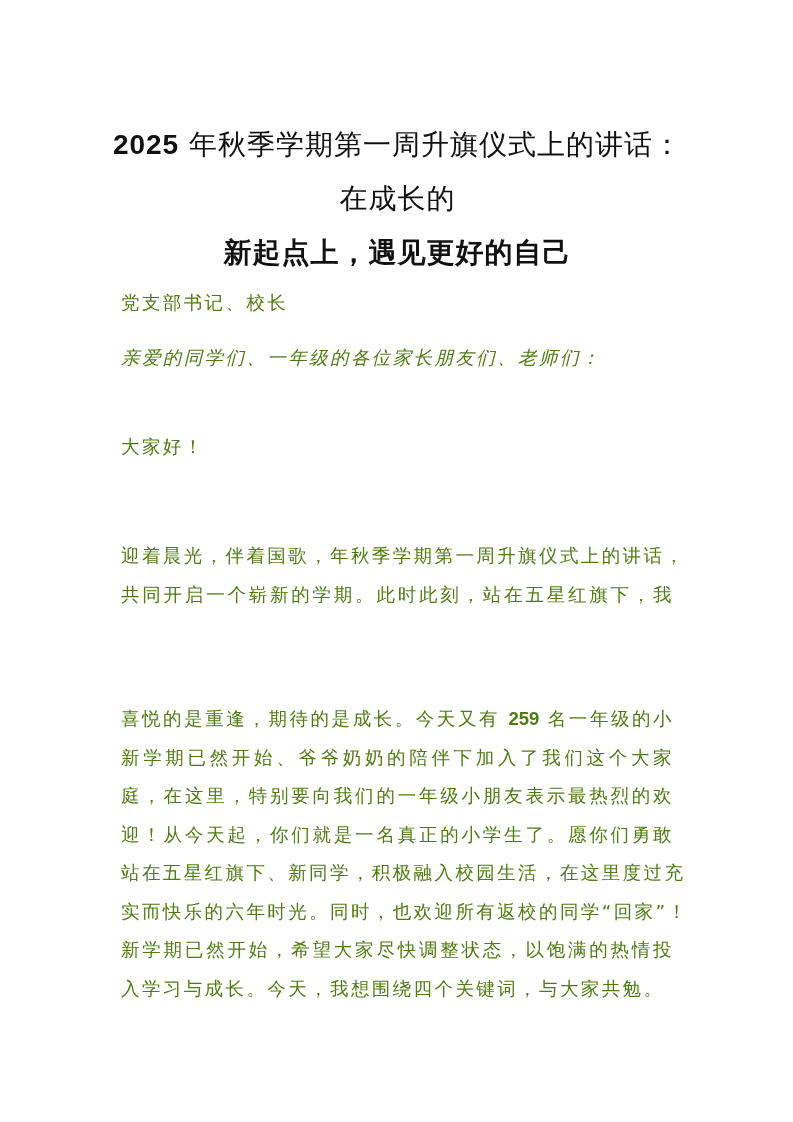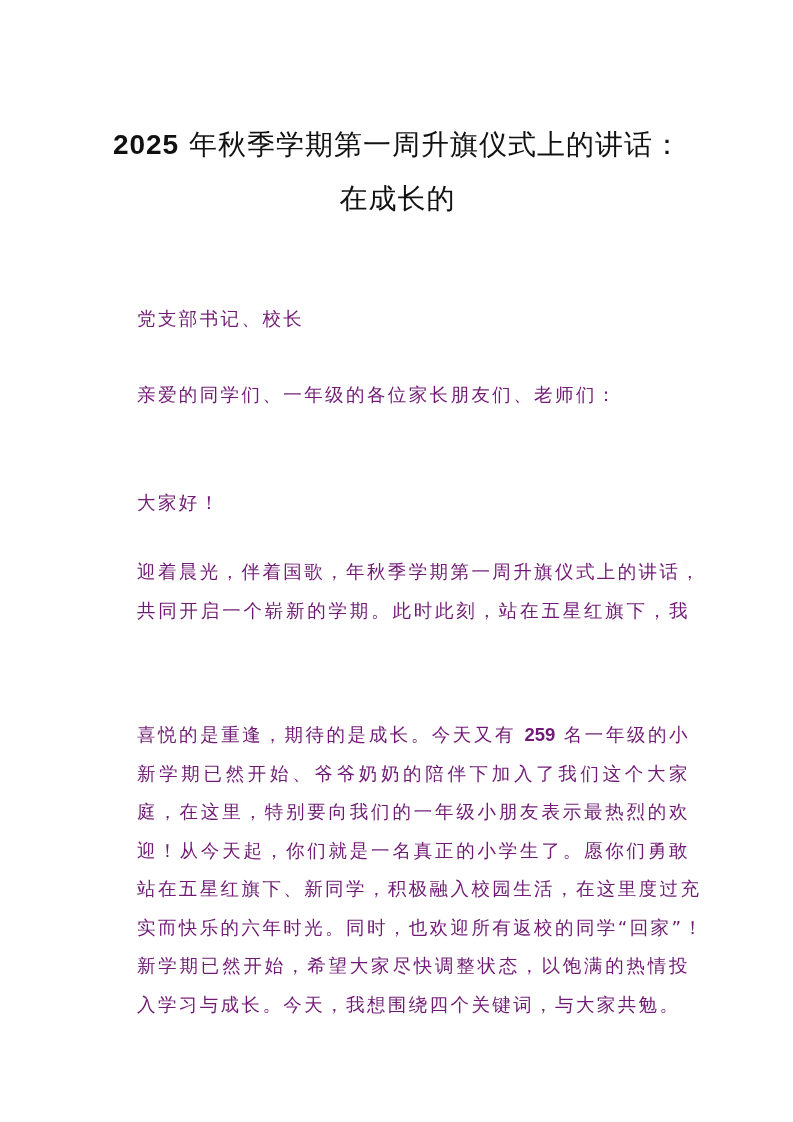--- a/index.html
+++ b/index.html
@@ -38,26 +38,26 @@
       font-weight: bold;
     }
     .title .line {
       display: block;
     }
     .title .line1 { font-weight: normal; }
     .para {
       position: absolute;
       left: 0;
       width: 553px;
-      margin: 16px;
+      margin: 0;
       font-size: 18.5px;
       line-height: 38.5px;
       text-align: justify;
       letter-spacing: 2.4px;
-      color: #701a75;
+      color: #4d7c0f;
       word-break: break-all;
     }
     .para .num {
       font-family: "Liberation Sans", sans-serif;
       font-weight: bold;
       letter-spacing: 0;
     }
     .para .line {
       display: block;
       white-space: nowrap;
@@ -67,31 +67,32 @@
       text-align-last: left;
     }
   </style>
 </head>
 <body>
 
 <div class="page">
 
   <h1 class="title">
     <span class="line line1"><span class="num">2025</span><span> 年秋季学期第一周升旗仪式上的讲话：在成长的</span></span>
+    <span class="line">新起点上，遇见更好的自己</span>
   </h1>
 
   <p class="para" style="top: 284px;">
     <span class="line last">党支部书记、校长</span>
   </p>
 
-  <p class="para" style="top: 360px;">
+  <p class="para" style="top: 339px; font-style: italic;">
     <span class="line last">亲爱的同学们、一年级的各位家长朋友们、老师们：</span>
   </p>
 
-  <p class="para" style="top: 468px;">
+  <p class="para" style="top: 428px;">
     <span class="line last">大家好！</span>
   </p>
 
   <p class="para" style="top: 537px;">
     <span class="line">迎着晨光，伴着国歌，年秋季学期第一周升旗仪式上的讲话，</span>
     <span class="line">共同开启一个崭新的学期。此时此刻，站在五星红旗下，我</span>
   </p>
 
   <p class="para" style="top: 700px;">
     <span class="line"><span>喜悦的是重逢，期待的是成长。今天又有 </span><span class="num">259</span><span> 名一年级的小</span></span>

